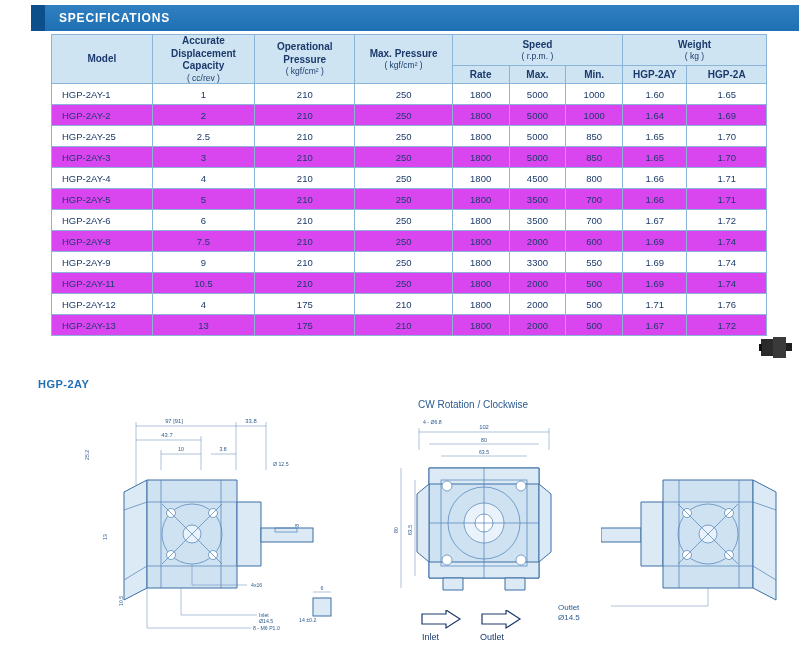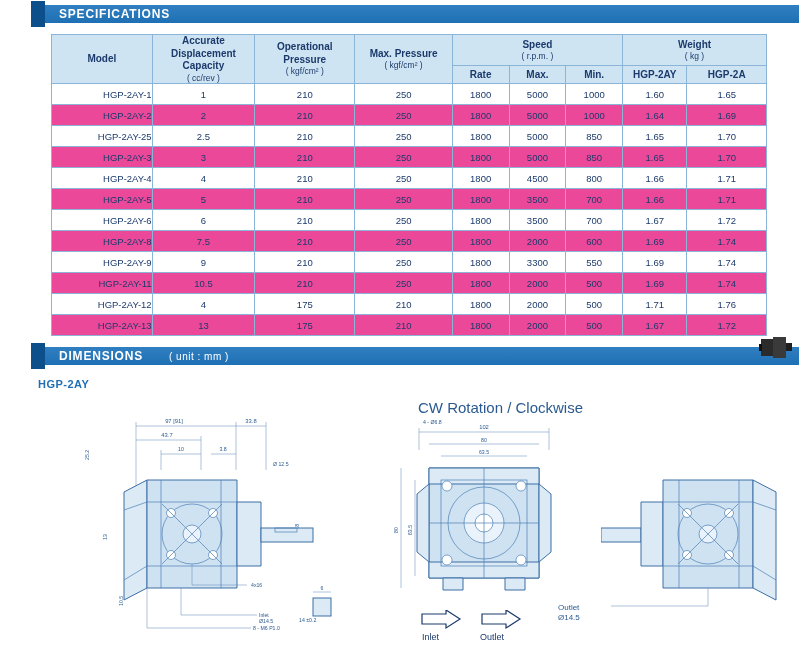--- a/index.html
+++ b/index.html
@@ -7,21 +7,21 @@
     width:799px;height:651px;
     background:#ffffff;
     font-family:"Liberation Sans", sans-serif;
     color:#1b3a6b;
     overflow:hidden;
   }
   .page{position:relative;width:799px;height:651px;}
 
   
   .sec-head{
-    position:absolute;left:31px;width:768px;height:18px;
+    position:absolute;left:31px;width:768px;height:26px;
     background:linear-gradient(to bottom,#2f7fc1,#1f6fb4);
     display:flex;align-items:center;
   }
   .sec-head .bar{
     width:14px;height:26px;background:#0d4f8b;flex:0 0 14px;
   }
   .sec-head .title{
     color:#ffffff;font-size:12px;font-weight:bold;letter-spacing:.8px;
     padding-left:14px;
   }
@@ -44,34 +44,34 @@
   table.spec th,table.spec td{
     border:1px solid #8ab4d8;
     text-align:center;vertical-align:middle;
     padding:0;
   }
   table.spec thead th{
     background:#cfe4f3;font-weight:bold;line-height:1.25;font-size:10px;
   }
   table.spec thead th .sub{font-weight:normal;font-size:8.5px;display:block;text-align:center;}
   table.spec tbody td{height:20px;}
-  table.spec tbody tr.alt td{background:#ec4899;}
-  table.spec tbody tr td:first-child{text-align:right;padding-left:10px;}
+  table.spec tbody tr.alt td{background:#d946ef;}
+  table.spec tbody tr td:first-child{text-align:left;padding-left:10px;}
   .note{
     position:absolute;left:51px;top:315px;width:716px;
     font-size:8.2px;color:#2a5a90;
   }
 
   
   .dim-title{
     position:absolute;left:38px;top:378px;
     font-size:11px;font-weight:bold;color:#1f6fb4;letter-spacing:.5px;
   }
   .cw-label{
-    position:absolute;left:418px;top:399px;font-size:15px;color:#2a5a90;
+    position:absolute;left:418px;top:399px;font-size:10px;color:#2a5a90;
   }
   .drawings{
     position:absolute;left:31px;top:410px;width:768px;height:230px;
   }
   .dwg{position:absolute;top:0;}
   #dwg-left{left:30px;width:300px;height:230px;}
   #dwg-mid{left:340px;width:220px;height:230px;}
   #dwg-right{left:570px;width:200px;height:230px;}
 
   .flow-row{
@@ -270,25 +270,20 @@
           <td>2000</td>
           <td>500</td>
           <td>1.67</td>
           <td>1.72</td>
         </tr>
       </tbody>
     </table>
   </div>
 
 
-  <div class="sec-head" id="dim-head">
-    <div class="bar"></div>
-    <div class="title">DIMENSIONS</div>
-    <div class="unit">( unit : mm )</div>
-  </div>
 
   <div class="corner-img">
     <svg width="34" height="26" viewBox="0 0 34 26">
       <rect x="2" y="4" width="12" height="17" fill="#2b2b2b"></rect>
       <rect x="14" y="2" width="13" height="21" fill="#3a3a3a"></rect>
       <rect x="27" y="8" width="6" height="8" fill="#1f1f1f"></rect>
       <rect x="0" y="9" width="3" height="7" fill="#111"></rect>
     </svg>
   </div>
 

